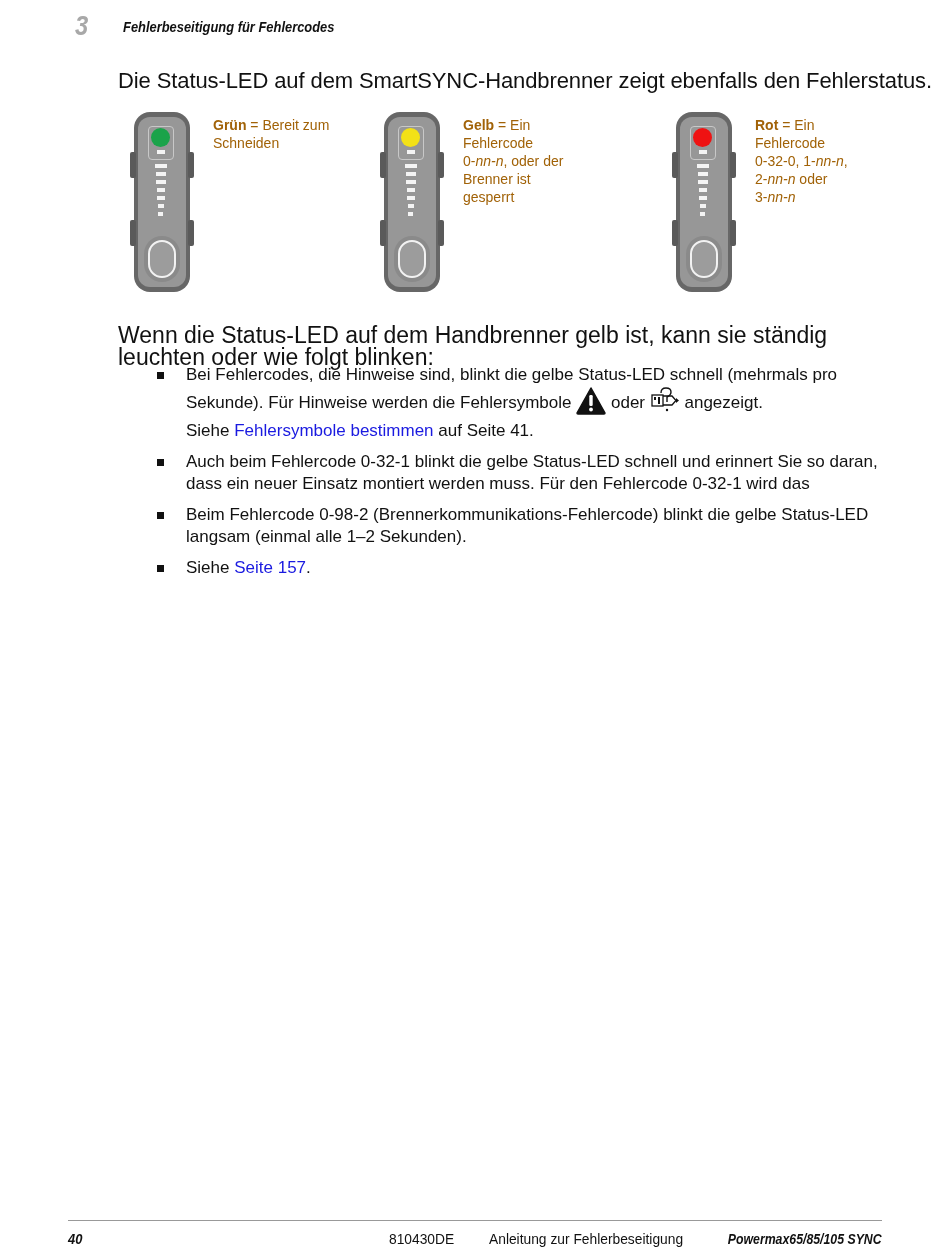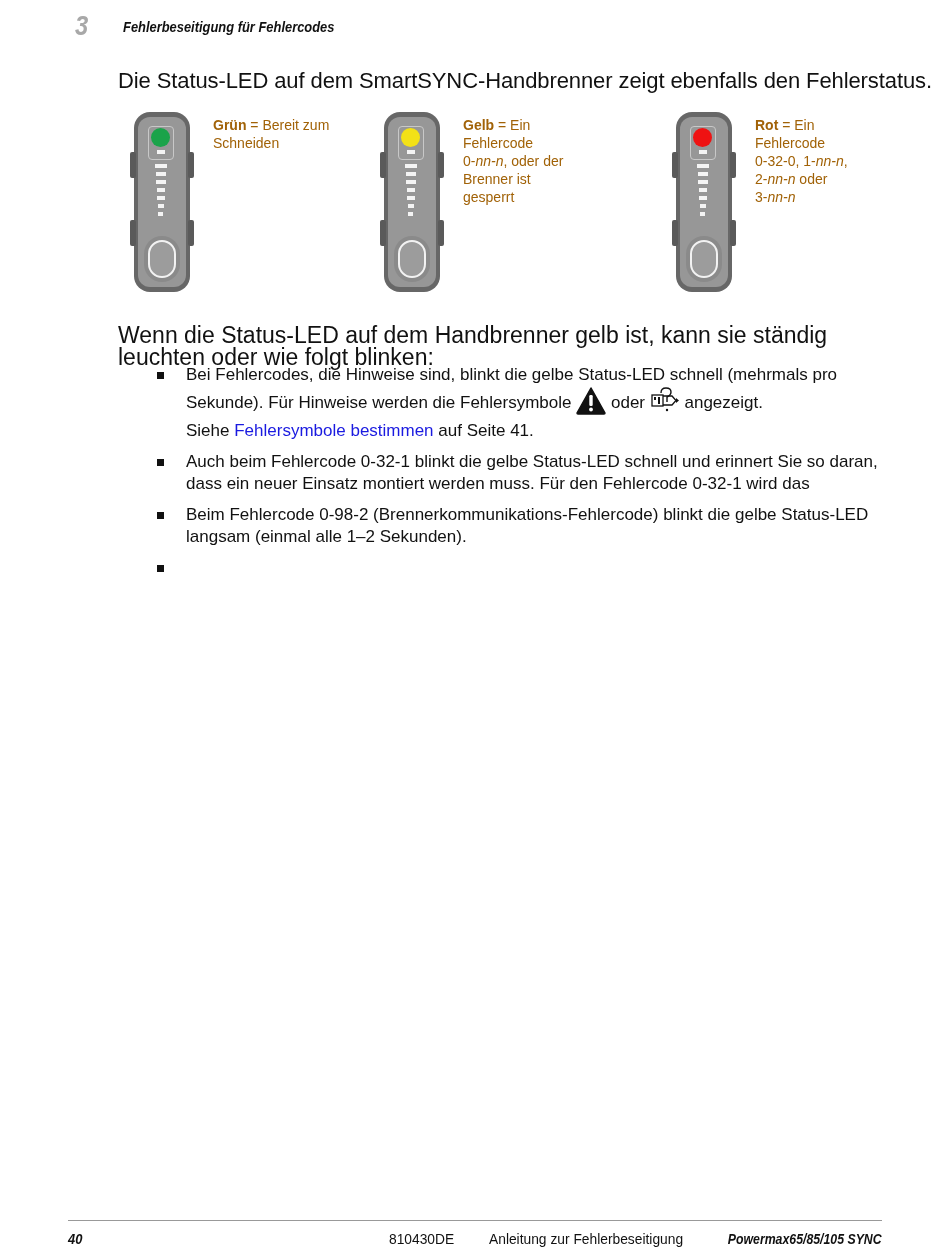--- a/index.html
+++ b/index.html
@@ -216,20 +216,24 @@
   <li>
     <span class="sq"></span>
     <div>Auch beim Fehlercode 0-32-1 blinkt die gelbe Status-LED schnell und erinnert Sie so daran, dass ein neuer Einsatz montiert werden muss. Für den Fehlercode 0-32-1 wird das</div>
   </li>
   <li>
     <span class="sq"></span>
     <div>Beim Fehlercode 0-98-2 (Brennerkommunikations-Fehlercode) blinkt die gelbe Status-LED langsam (einmal alle 1–2 Sekunden).</div>
   </li>
   <li>
     <span class="sq"></span>
+    <div>
+      <span>Siehe</span>
+      <a class="link" href="#">Seite 157</a><span>.</span>
+    </div>
   </li>
 </ul>
 
 <div class="footer-rule"></div>
 <div class="foot-page">40</div>
 <div class="foot-doc">810430DE</div>
 <div class="foot-guide">Anleitung zur Fehlerbeseitigung</div>
 <div class="foot-product">Powermax65/85/105 SYNC</div>
 
 </body></html>

